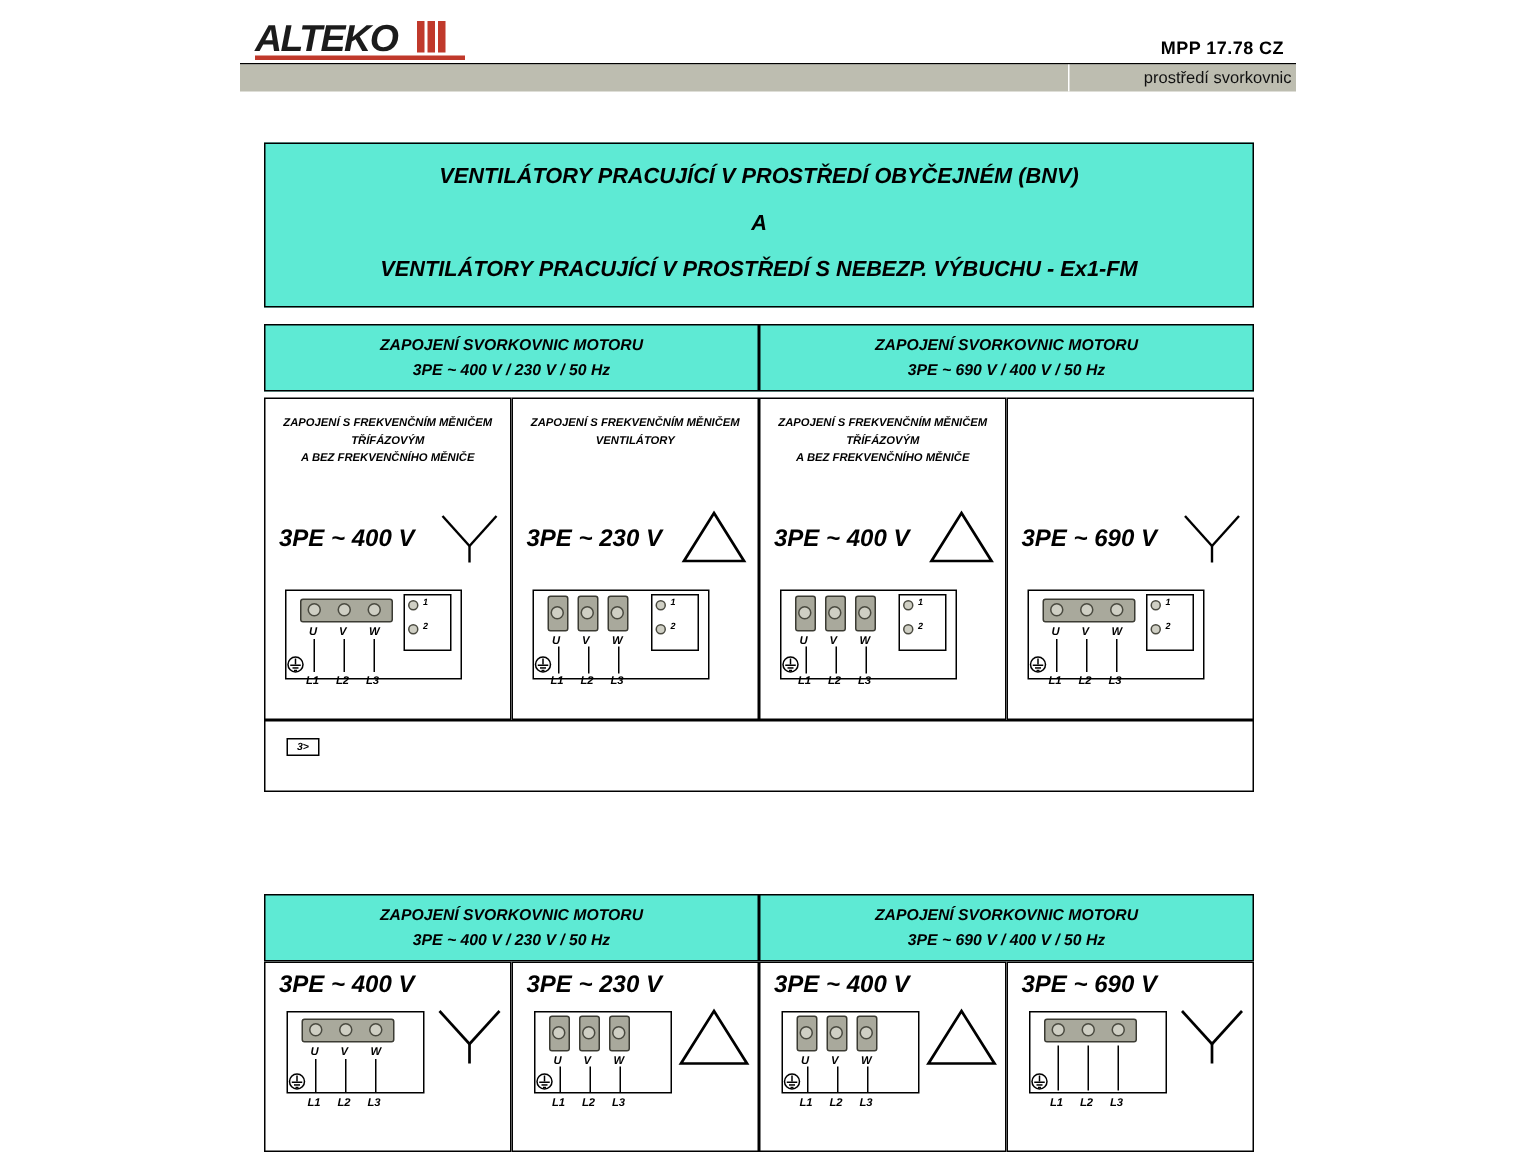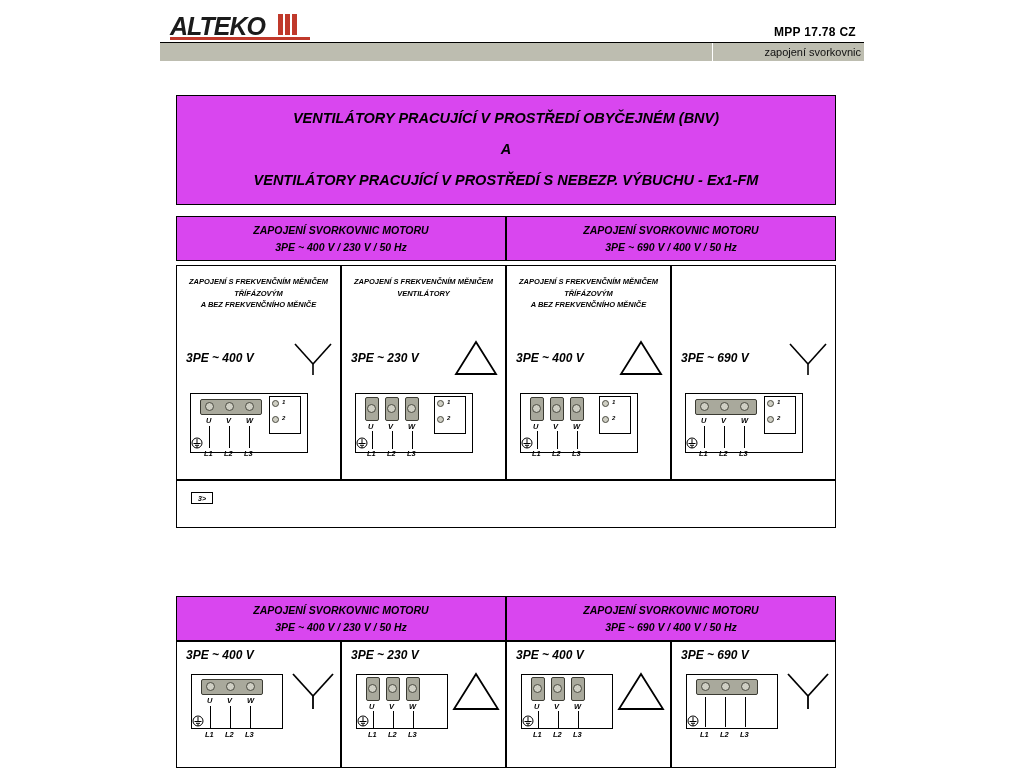--- a/index.html
+++ b/index.html
@@ -32,27 +32,27 @@
   }
   .hdr-line{position:absolute;left:160px;top:42px;width:704px;height:1px;background:#000;}
   .hdr-band{position:absolute;left:160px;top:43px;width:704px;height:18px;background:#bdbdb0;}
   .hdr-band-label{
     position:absolute;right:175px;top:46px;font-size:11px;color:#111;
   }
   .hdr-band-sep{position:absolute;left:712px;top:43px;width:1px;height:18px;background:#fff;}
 
   
   .blk{position:absolute;border:1px solid #000;box-sizing:border-box;}
-  .gray{background:#d946ef;}
+  .gray{background:#5eead4;}
   .white{background:#ffffff;}
   .center{display:flex;align-items:center;justify-content:center;flex-direction:column;}
   .ttl{font-weight:bold;font-style:italic;font-size:14.5px;text-align:center;line-height:1.5;}
   .sub{font-weight:bold;font-style:italic;font-size:10.5px;text-align:center;line-height:1.6;}
   .smallcap{font-weight:bold;font-style:italic;font-size:7.5px;text-align:center;line-height:1.55;}
-  .volt{font-weight:bold;font-style:italic;font-size:12px;}
+  .volt{font-weight:bold;font-style:italic;font-size:16px;}
 
   
   .tbox{position:absolute;border:1px solid #000;background:#ffffff;box-sizing:border-box;}
   .strip{position:absolute;background:#a9a99c;border:1px solid #3b3b33;box-sizing:border-box;border-radius:2px;}
   .term{position:absolute;width:9px;height:9px;border-radius:50%;background:#cfcfc4;border:1.5px solid #4a4a40;box-sizing:border-box;}
   .lbl{position:absolute;font-size:7.5px;font-weight:bold;font-style:italic;}
   .lead{position:absolute;background:#000;}
   .ptcbox{position:absolute;border:1px solid #000;background:#fff;box-sizing:border-box;}
 
   svg{display:block;overflow:visible;}
@@ -73,21 +73,21 @@
           <i></i>
           <i></i>
           <i></i>
         </span>
       <span class="logo-underline"></span>
     </div>
     <div class="doc-code">MPP 17.78 CZ</div>
     <div class="hdr-line"></div>
     <div class="hdr-band"></div>
     <div class="hdr-band-sep"></div>
-    <div class="hdr-band-label">zapojení svorkovnic</div>
+    <div class="hdr-band-label">prostředí svorkovnic</div>
   </div>
 
   <div class="blk gray center" style="left:176px;top:95px;width:660px;height:110px;">
     <div class="ttl">VENTILÁTORY PRACUJÍCÍ V PROSTŘEDÍ OBYČEJNÉM (BNV)</div>
     <div class="ttl" style="margin:9px 0;">A</div>
     <div class="ttl">VENTILÁTORY PRACUJÍCÍ V PROSTŘEDÍ S NEBEZP. VÝBUCHU - Ex1-FM</div>
   </div>
 
   <div class="blk gray center" style="left:176px;top:216px;width:330px;height:45px;">
     <div class="sub">ZAPOJENÍ SVORKOVNIC MOTORU</div>

